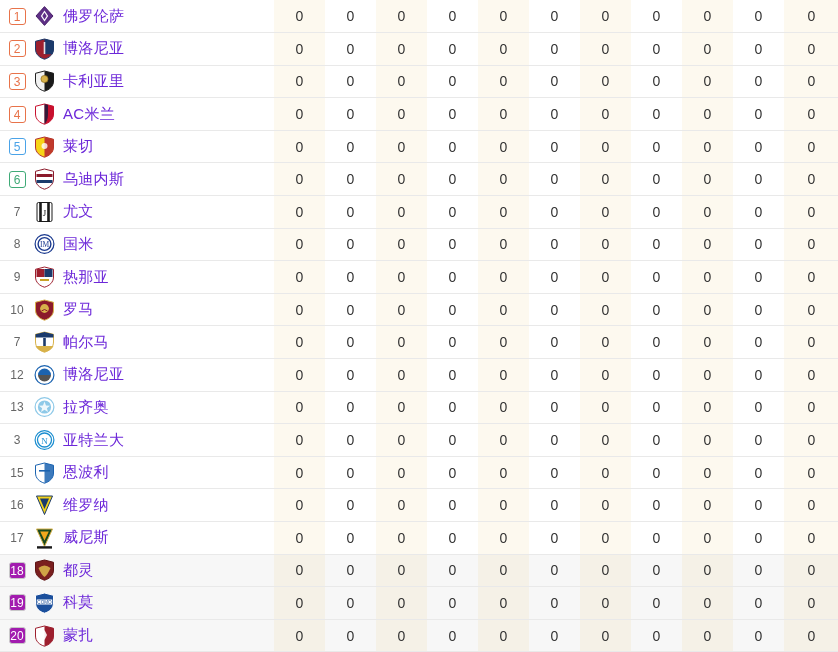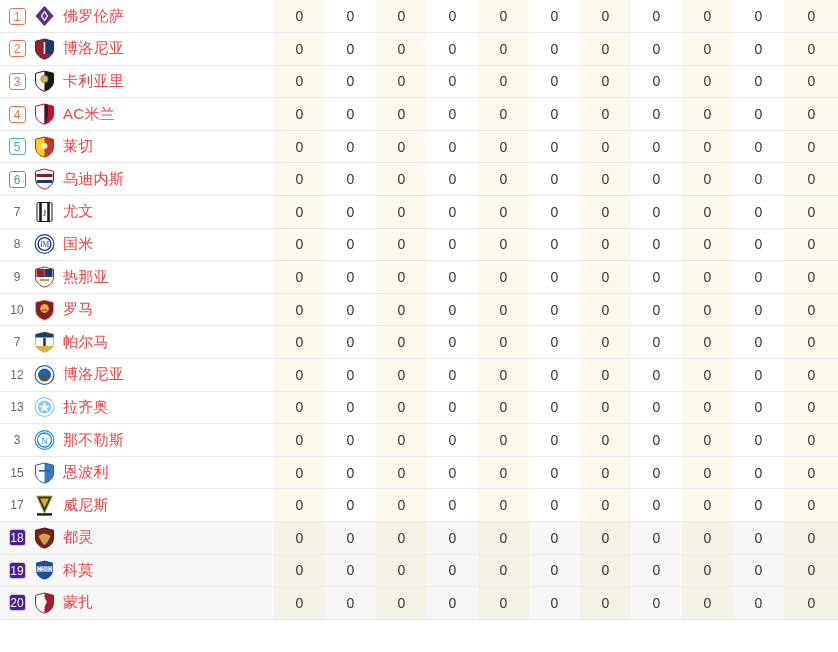--- a/index.html
+++ b/index.html
@@ -53,41 +53,41 @@
     font-size: 12px;
     text-align: center;
     border-radius: 3px;
     box-sizing: border-box;
     color: #7a7a7a;
   }
   .rank-box.plain { border: none; background: transparent; color: #666; }
   .rank-box.red   { border: 1px solid #e8734a; color: #e8734a; background: #fff; }
   .rank-box.blue  { border: 1px solid #4aa3e8; color: #4aa3e8; background: #fff; }
   .rank-box.green { border: 1px solid #3faa77; color: #3faa77; background: #fff; }
-  .rank-box.grey  { background: #4c1d95; color: #ffffff; border: 1px solid #c9c9c9; }
+  .rank-box.grey  { background: #a21caf; color: #ffffff; border: 1px solid #c9c9c9; }
 
   td.team {
     padding-left: 24px;
   }
   .team-cell {
     display: flex;
     align-items: center;
     gap: 8px;
   }
   .crest {
     width: 21px;
     height: 22px;
     flex: 0 0 21px;
     position: relative;
     display: inline-block;
   }
   .crest svg { display: block; }
   .team-name {
     font-size: 15px;
-    color: #ef4444;
+    color: #6d28d9;
     white-space: nowrap;
     letter-spacing: 0.3px;
   }
   td.stat {
     text-align: center;
     color: #555555;
     font-size: 13.5px;
   }
   
   td.stat.stripe {
@@ -462,21 +462,21 @@
           <td class="rank"><span class="rank-box plain">3</span></td>
           <td class="team">
             <div class="team-cell">
               <span class="crest">
     <svg width="21" height="22" viewBox="0 0 21 22">
       <circle cx="10.5" cy="11" r="9.4" fill="#ffffff" stroke="#1b8ed0" stroke-width="1.2"></circle>
       <circle cx="10.5" cy="11" r="7" fill="none" stroke="#1b8ed0" stroke-width="1.3"></circle>
                   <text x="10.5" y="14.6" font-size="9" font-family="Liberation Serif, serif" text-anchor="middle" fill="#1b8ed0">N</text>
     </svg>
               </span>
-              <span class="team-name">那不勒斯</span>
+              <span class="team-name">亚特兰大</span>
             </div>
           </td>
           <td class="stat stripe">0</td>
           <td class="stat">0</td>
           <td class="stat stripe">0</td>
           <td class="stat">0</td>
           <td class="stat stripe">0</td>
           <td class="stat">0</td>
           <td class="stat stripe">0</td>
           <td class="stat">0</td>
@@ -489,20 +489,45 @@
           <td class="team">
             <div class="team-cell">
               <span class="crest">
     <svg width="21" height="22" viewBox="0 0 21 22">
       <path d="M10.5 1 L19.5 3.3 V11 C19.5 16.4 15.3 19.8 10.5 21.2 C5.7 19.8 1.5 16.4 1.5 11 V3.3 Z" fill="#ffffff" stroke="#1b63b0" stroke-width="1"></path>
       <path d="M10.5 1 L19.5 3.3 V11 C19.5 16.4 15.3 19.8 10.5 21.2 V1 Z" fill="#1b63b0" opacity="0.85"></path>
                   <path d="M5 8 h11 v1.6 H5 Z" fill="#1b63b0"></path>
     </svg>
               </span>
               <span class="team-name">恩波利</span>
+            </div>
+          </td>
+          <td class="stat stripe">0</td>
+          <td class="stat">0</td>
+          <td class="stat stripe">0</td>
+          <td class="stat">0</td>
+          <td class="stat stripe">0</td>
+          <td class="stat">0</td>
+          <td class="stat stripe">0</td>
+          <td class="stat">0</td>
+          <td class="stat stripe">0</td>
+          <td class="stat">0</td>
+          <td class="stat stripe">0</td>
+        </tr>
+        <tr>
+          <td class="rank"><span class="rank-box plain">16</span></td>
+          <td class="team">
+            <div class="team-cell">
+              <span class="crest">
+                <svg width="21" height="22" viewBox="0 0 21 22">
+        <path d="M2.5 2 H18.5 L10.5 20.5 Z" fill="#f2d21c" stroke="#1b3a6b" stroke-width="1"></path>
+        <path d="M6 4.5 H15 L10.5 15 Z" fill="#1b3a6b"></path>
+      </svg>
+              </span>
+              <span class="team-name">维罗纳</span>
             </div>
           </td>
           <td class="stat stripe">0</td>
           <td class="stat">0</td>
           <td class="stat stripe">0</td>
           <td class="stat">0</td>
           <td class="stat stripe">0</td>
           <td class="stat">0</td>
           <td class="stat stripe">0</td>
           <td class="stat">0</td>

